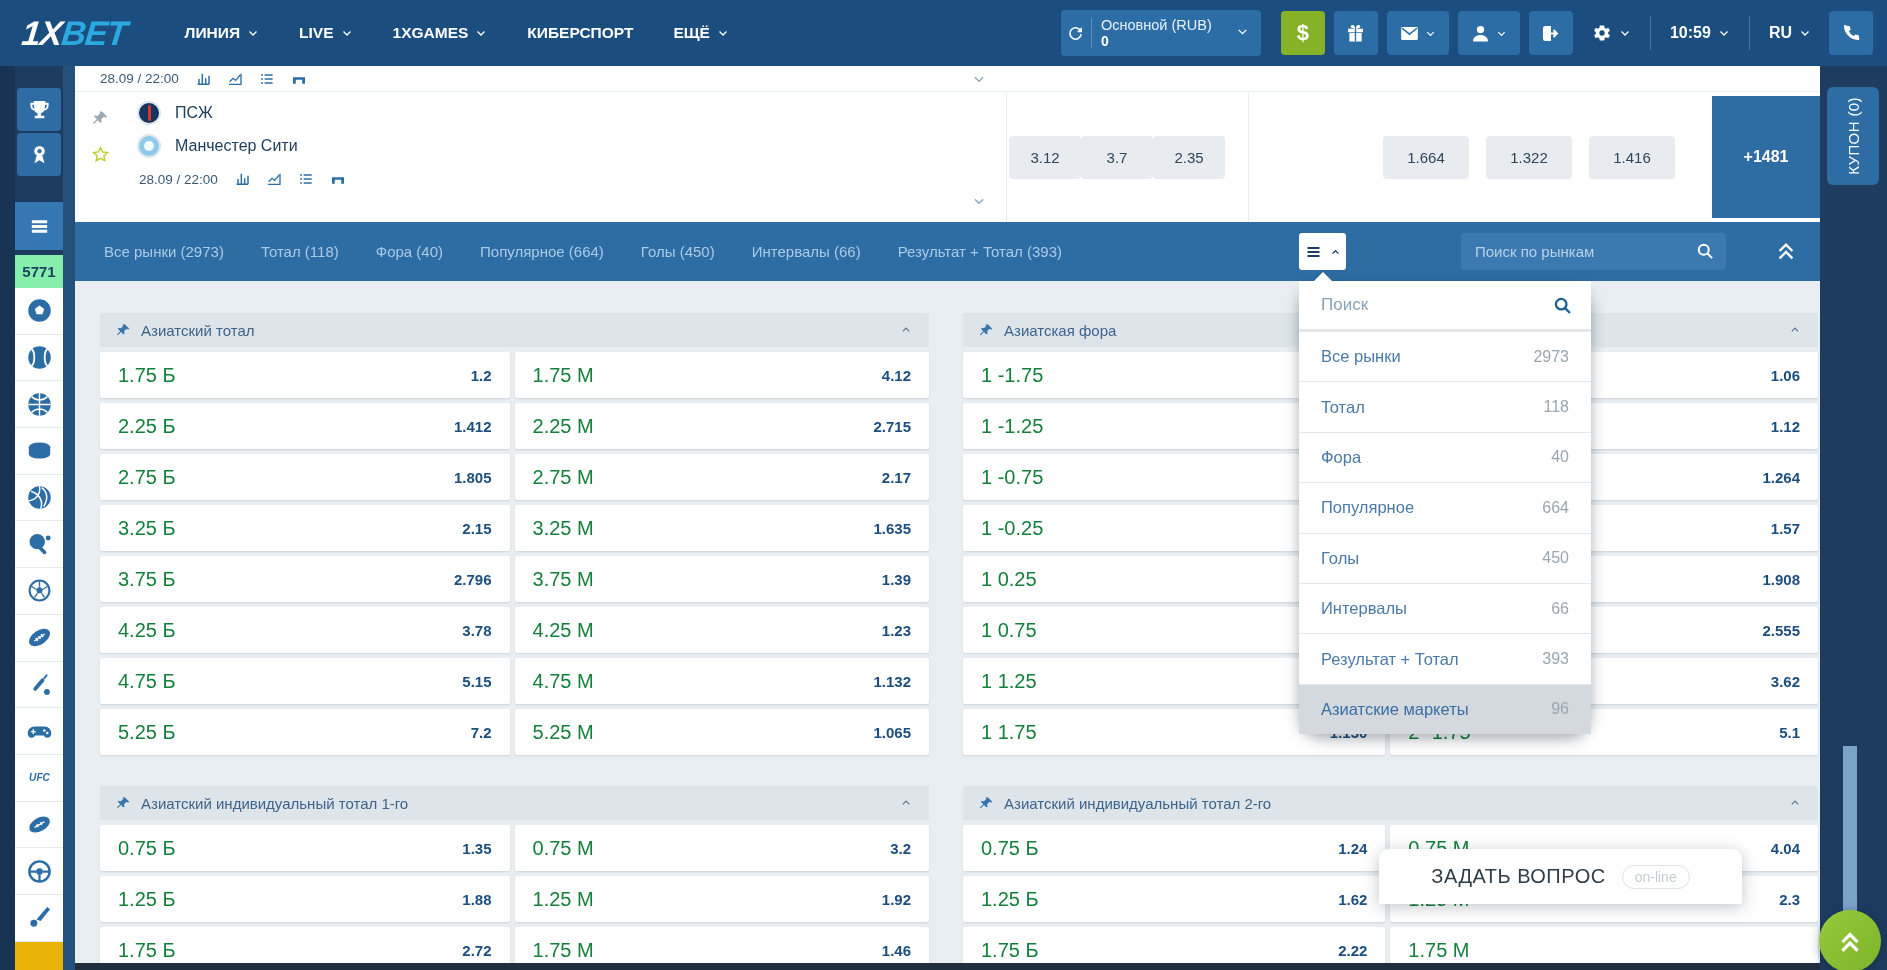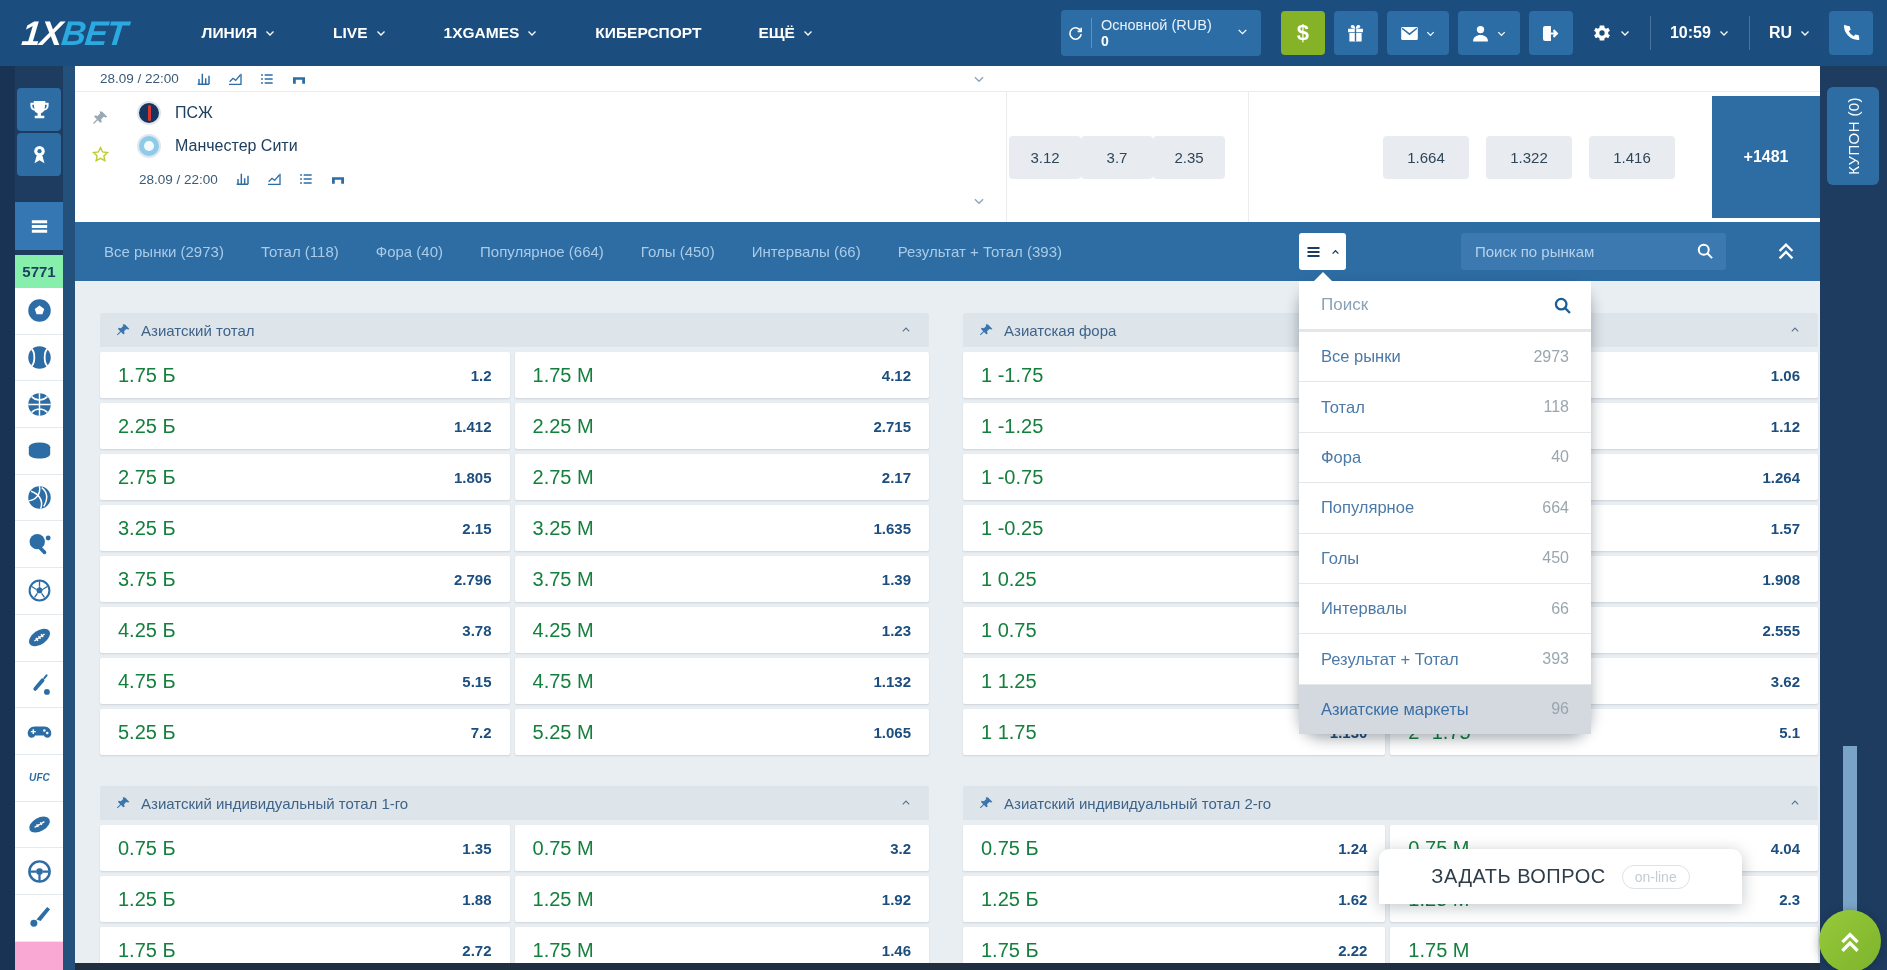--- a/index.html
+++ b/index.html
@@ -6,21 +6,21 @@
   html,body { background:#0f2236; }
   body { font-family:"Liberation Sans", sans-serif; }
   .screen { position:relative; width:1887px; height:970px; overflow:hidden; background:#24517c; }
 
   
   .navbar { position:absolute; left:0; top:0; width:1887px; height:66px; background:#1b4e7e; display:flex; align-items:center; z-index:50; }
   .logo { margin-left:22px; font-size:34px; font-weight:bold; font-style:italic; letter-spacing:-1px; transform:skewX(-6deg); cursor:pointer; }
   .logo .p1 { color:#ffffff; }
   .logo .p2 { color:#2baae1; }
   .nav-menu { display:flex; gap:40px; margin-left:58px; }
-  .nav-item { display:flex; align-items:center; gap:7px; color:#fff; font-size:15.5px; font-weight:bold; cursor:pointer; white-space:nowrap;margin-left:17px; }
+  .nav-item { display:flex; align-items:center; gap:7px; color:#fff; font-size:15.5px; font-weight:bold; cursor:pointer; white-space:nowrap; }
   .nav-item svg { width:12px; height:12px; stroke:#fff; stroke-width:2.6; fill:none; }
   .nav-spacer { flex:1; }
   .wallet { width:200px; height:46px; background:#2d6da6; border-radius:4px; display:flex; align-items:center; margin-right:20px; cursor:pointer; }
   .wallet .refresh { width:30px; display:flex; justify-content:center; }
   .wallet .refresh svg { width:17px; height:17px; stroke:#fff; stroke-width:2.2; fill:none; }
   .wallet .vline { width:1px; height:30px; background:rgba(255,255,255,.25); margin-right:9px; }
   .wallet .wtexts { flex:1; line-height:1.15; }
   .wallet .wname { color:#e8f2fb; font-size:14.5px; }
   .wallet .wbal { color:#fff; font-size:14px; font-weight:bold; }
   .wallet .wchev svg { width:13px; height:13px; stroke:#fff; stroke-width:2.4; fill:none; margin-right:12px; }
@@ -36,21 +36,21 @@
   .nav-plain .t { font-size:16px; font-weight:bold; }
   .nav-sep { width:1px; height:34px; background:rgba(255,255,255,.22); margin:0 9px; }
 
   
   .dark-strip { position:absolute; left:0; top:66px; width:15px; height:904px; background:#193354; }
   .rail { position:absolute; left:15px; top:66px; width:48px; height:904px; background:#1e3c60; }
   .rbtn { position:absolute; left:2px; width:44px; height:43px; background:#2e6da4; border-radius:4px; display:flex; align-items:center; justify-content:center; cursor:pointer; }
   .rbtn svg { width:23px; height:23px; fill:#fff; }
   .rbtn.menu { left:0; width:48px; height:48px; border-radius:0; background:#3577b3; }
   .counter { position:absolute; left:0; top:189px; width:48px; height:33px; background:#86efac; color:#1d3e5e; font-size:15px; font-weight:bold; display:flex; align-items:center; justify-content:center; }
-  .sports { position:absolute; left:0; top:222px; width:48px; height:682px; background:#f9a8d4;text-align:center; }
+  .sports { position:absolute; left:0; top:222px; width:48px; height:682px; background:#eab308;text-align:center; }
   .sport-cell { width:48px; height:46.7px; border-bottom:1px solid #e4e9ee; display:flex; align-items:center; justify-content:center; cursor:pointer; background:#fff; }
   .s-icon { color:#2d6da6; display:flex; }
   .s-icon svg { width:27px; height:27px; }
 
   
   .content { position:absolute; left:75px; top:66px; width:1745px; height:904px; background:#e9eef2; }
 
   
   .match-block { position:absolute; left:0; top:0; width:1745px; height:156px; background:#fff; }
   .prev-row { position:absolute; left:0; top:0; width:1745px; height:26px; border-bottom:1px solid #e7ecef; display:flex; align-items:center; padding-left:25px; gap:16px; }

